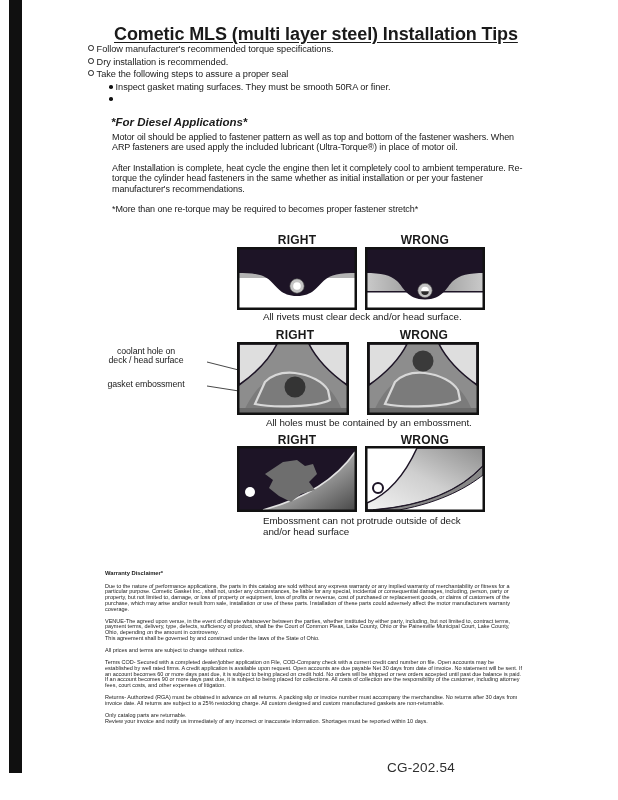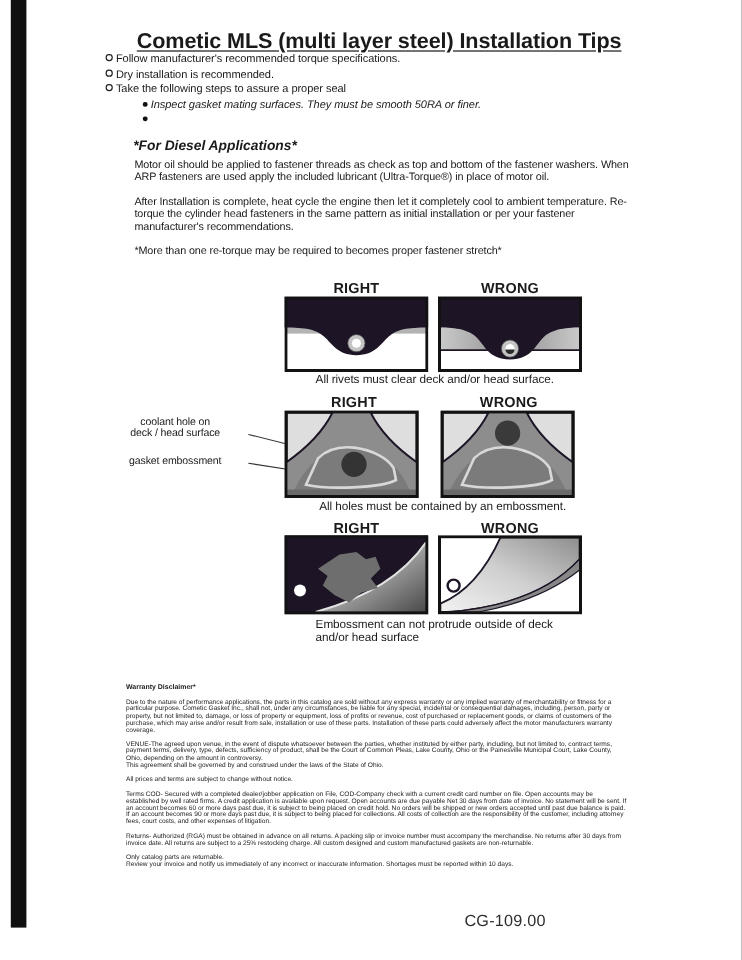--- a/index.html
+++ b/index.html
@@ -11,21 +11,21 @@
   .abs{position:absolute;}
   
   #scan-strip{left:9px;top:0;width:13px;height:773px;background:#101010;}
   
   #doc-title{left:114px;top:24px;font-size:18px;font-weight:bold;
     text-decoration:underline;text-underline-offset:2px;letter-spacing:-0.1px;}
   
   .bullet-row{left:88px;width:440px;font-size:9.2px;letter-spacing:-0.05px;}
   .bullet-row .marker{display:inline-block;width:3.6px;height:3.6px;border:1px solid #222;
     border-radius:50%;margin-right:3px;vertical-align:1px;}
-  .sub-bullet-row{left:119px;width:420px;font-size:9.2px;letter-spacing:-0.05px;font-style:italic;}
+  .sub-bullet-row{left:109px;width:420px;font-size:9.2px;letter-spacing:-0.05px;}
   .sub-bullet-row .marker{display:inline-block;width:3.6px;height:3.6px;background:#111;
     border-radius:50%;margin-right:3px;vertical-align:1px;}
   
   #diesel-heading{left:111px;top:116px;font-size:11.5px;font-weight:bold;font-style:italic;}
   .body-para{left:112px;width:420px;font-size:9px;line-height:10.3px;letter-spacing:-0.1px;}
   
   .rw-label{width:120px;text-align:center;font-size:12px;font-weight:600;letter-spacing:0.2px;}
   .caption{font-size:9.8px;letter-spacing:-0.05px;line-height:11px;margin-left:26px;}
   .panel{line-height:0;}
   .panel svg{display:block;}
@@ -59,22 +59,22 @@
     <span class="marker"></span><span>Take the following steps to assure a proper seal</span>
   </div>
   <div class="abs sub-bullet-row" style="top:81.5px;">
     <span class="marker"></span><span>Inspect gasket mating surfaces.  They must be smooth 50RA or finer.</span>
   </div>
   <div class="abs sub-bullet-row" style="top:93.5px;">
     <span class="marker"></span>
   </div>
 
   <div id="diesel-heading" class="abs">*For Diesel Applications*</div>
-  <div class="abs body-para" style="top:132px;">Motor oil should be applied to fastener threads as check as top and bottom of the fastener washers. When ARP fasteners are used apply the included lubricant (Ultra-Torque®) in place of motor oil.</div>
-  <div class="abs body-para" style="top:163px;">After Installation is complete, heat cycle the engine then let it completely cool to ambient temperature. Re-torque the cylinder head fasteners in the same pattern as initial installation or per your fastener manufacturer's recommendations.</div>
+  <div class="abs body-para" style="top:132px;">Motor oil should be applied to fastener pattern as well as top and bottom of the fastener washers. When ARP fasteners are used apply the included lubricant (Ultra-Torque®) in place of motor oil.</div>
+  <div class="abs body-para" style="top:163px;">After Installation is complete, heat cycle the engine then let it completely cool to ambient temperature. Re-torque the cylinder head fasteners in the same whether as initial installation or per your fastener manufacturer's recommendations.</div>
   <div class="abs body-para" style="top:204px;">*More than one re-torque may be required to becomes proper fastener stretch*</div>
 
   <div class="abs rw-label" style="left:237px;top:233px;">RIGHT</div>
   <div class="abs rw-label" style="left:365px;top:233px;">WRONG</div>
 
   <div class="abs panel" style="left:237px;top:247px;width:120px;height:63px;">
     <svg width="120" height="63" viewBox="0 0 120 63">
       <rect x="0" y="0" width="120" height="63" fill="#ffffff"></rect>
       <rect x="2" y="25" width="116" height="6" fill="#b3b3b3"></rect>
       <path d="M0,0 H120 V26 C102,26 94,27.5 87,33.5 C80,39.5 76,49 60,49 C44,49 40,39.5 33,33.5 C26,27.5 18,26 0,26 Z" fill="#1d1426"></path>
@@ -198,15 +198,15 @@
     <p>Due to the nature of performance applications, the parts in this catalog are sold without any express warranty or any implied warranty of merchantability or fitness for a particular purpose.  Cometic Gasket Inc., shall not, under any circumstances, be liable for any special, incidental or consequential damages, including, person, party or property, but not limited to, damage, or loss of property or equipment, loss of profits or revenue, cost of purchased or replacement goods, or claims of customers of the purchase, which may arise and/or result from sale, installation or use of these parts.  Installation of these parts could adversely affect the motor manufacturers warranty coverage.</p>
     <p class="tight">VENUE-The agreed upon venue, in the event of dispute whatsoever between the parties, whether instituted by either party, including, but not limited to, contract terms, payment terms, delivery, type, defects, sufficiency of product, shall be the Court of Common Pleas, Lake County, Ohio or the Painesville Municipal Court, Lake County, Ohio, depending on the amount in controversy.</p>
     <p>This agreement shall be governed by and construed under the laws of the State of Ohio.</p>
     <p>All prices and terms are subject to change without notice.</p>
     <p>Terms COD- Secured with a completed dealer/jobber application on File, COD-Company check with a current credit card number on file.  Open accounts may be established by well rated firms.  A credit application is available upon request.  Open accounts are due payable Net 30 days from date of invoice.  No statement will be sent.  If an account becomes 60 or more days past due, it is subject to being placed on credit hold.  No orders will be shipped or new orders accepted until past due balance is paid.  If an account becomes 90 or more days past due, it is subject to being placed for collections.  All costs of collection are the responsibility of the customer, including attorney fees, court costs, and other expenses of litigation.</p>
     <p>Returns- Authorized (RGA) must be obtained in advance on all returns.  A packing slip or invoice number must accompany the merchandise.  No returns after 30 days from invoice date.  All returns are subject to a 25% restocking charge.  All custom designed and custom manufactured gaskets are non-returnable.</p>
     <p class="tight">Only catalog parts are returnable.</p>
     <p>Review your invoice and notify us immediately of any incorrect or inaccurate information.  Shortages must be reported within 10 days.</p>
   </div>
 
-  <div id="page-code" class="abs">CG-109.00</div>
+  <div id="page-code" class="abs">CG-202.54</div>
 
 </div>
 
 </body></html>

